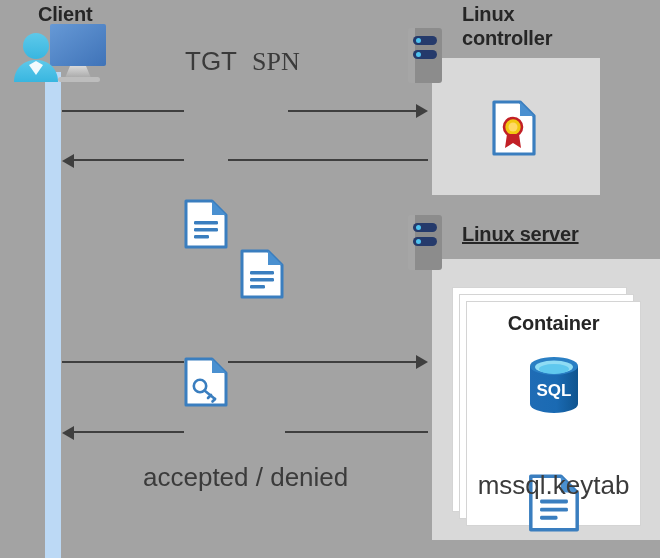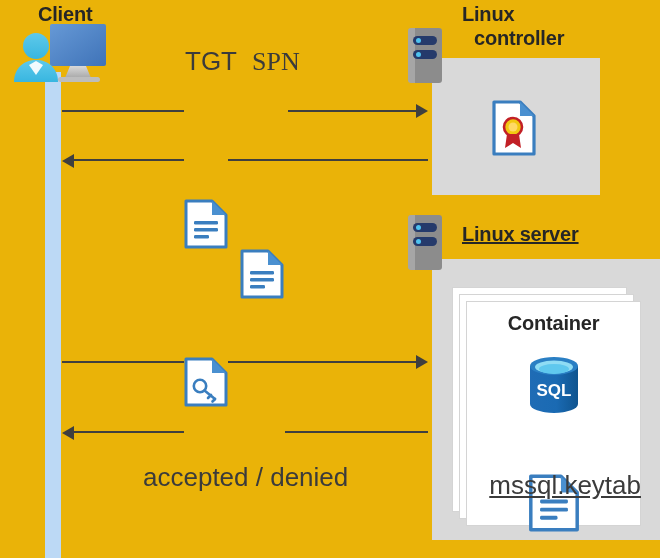--- a/index.html
+++ b/index.html
@@ -9,21 +9,21 @@
     background: #ffffff;
   }
   body {
     font-family: "Liberation Sans", sans-serif;
     -webkit-font-smoothing: antialiased;
   }
   #stage {
     position: relative;
     width: 660px;
     height: 558px;
-    background: #eab308;
+    background: #a3a3a3;
     overflow: hidden;
   }
   .abs { position: absolute; }
 
   
   .title-bold {
     font-weight: bold;
     color: #262626;
     font-size: 20px;
     line-height: 24px;
@@ -93,22 +93,21 @@
   #card-front { left: 466px; top: 301px; width: 175px; height: 225px; }
 
   #container-title {
     left: 466px; top: 311px;
     width: 175px;
     text-align: center;
   }
   #keytab-label {
     left: 466px; top: 474px;
     width: 175px;
-    text-align: right;
-    text-decoration: underline;
+    text-align: center;
   }
 
   
   .line {
     height: 2px;
     background: #3f3f3f;
   }
   .arrowhead { width: 0; height: 0; }
   .arrow-right {
     border-top: 7px solid transparent;
@@ -163,21 +162,21 @@
   </div>
 
   <div class="abs panel" id="dc-panel"></div>
 
   <div class="abs rack" style="left:408px; top:28px;">
     <div class="slot"></div>
     <div class="slot"></div>
   </div>
 
   <div class="abs title-bold" style="left:462px; top:2px;">Linux</div>
-  <div class="abs title-bold" style="left:462px; top:26px;margin-left:12px;">controller</div>
+  <div class="abs title-bold" style="left:462px; top:26px;">controller</div>
 
   <div class="abs doc" style="left:492px; top:100px;">
     <svg width="44" height="56" viewBox="0 0 44 56">
       <path d="M2 2 h26 l14 14 v38 h-40 z" fill="#ffffff" stroke="#3a7ebf" stroke-width="3.2" stroke-linejoin="round"></path>
       <path d="M28 2 l14 14 h-14 z" fill="#4a90d0"></path>
       <circle cx="21" cy="27" r="9" fill="#f2c811" stroke="#c22026" stroke-width="2.6"></circle>
       <path d="M15 34 l-2 14 l8 -5 l8 5 l-2 -14 z" fill="#c22026"></path>
       <circle cx="21" cy="27" r="4.5" fill="#ffd966"></circle>
     </svg>
   </div>

